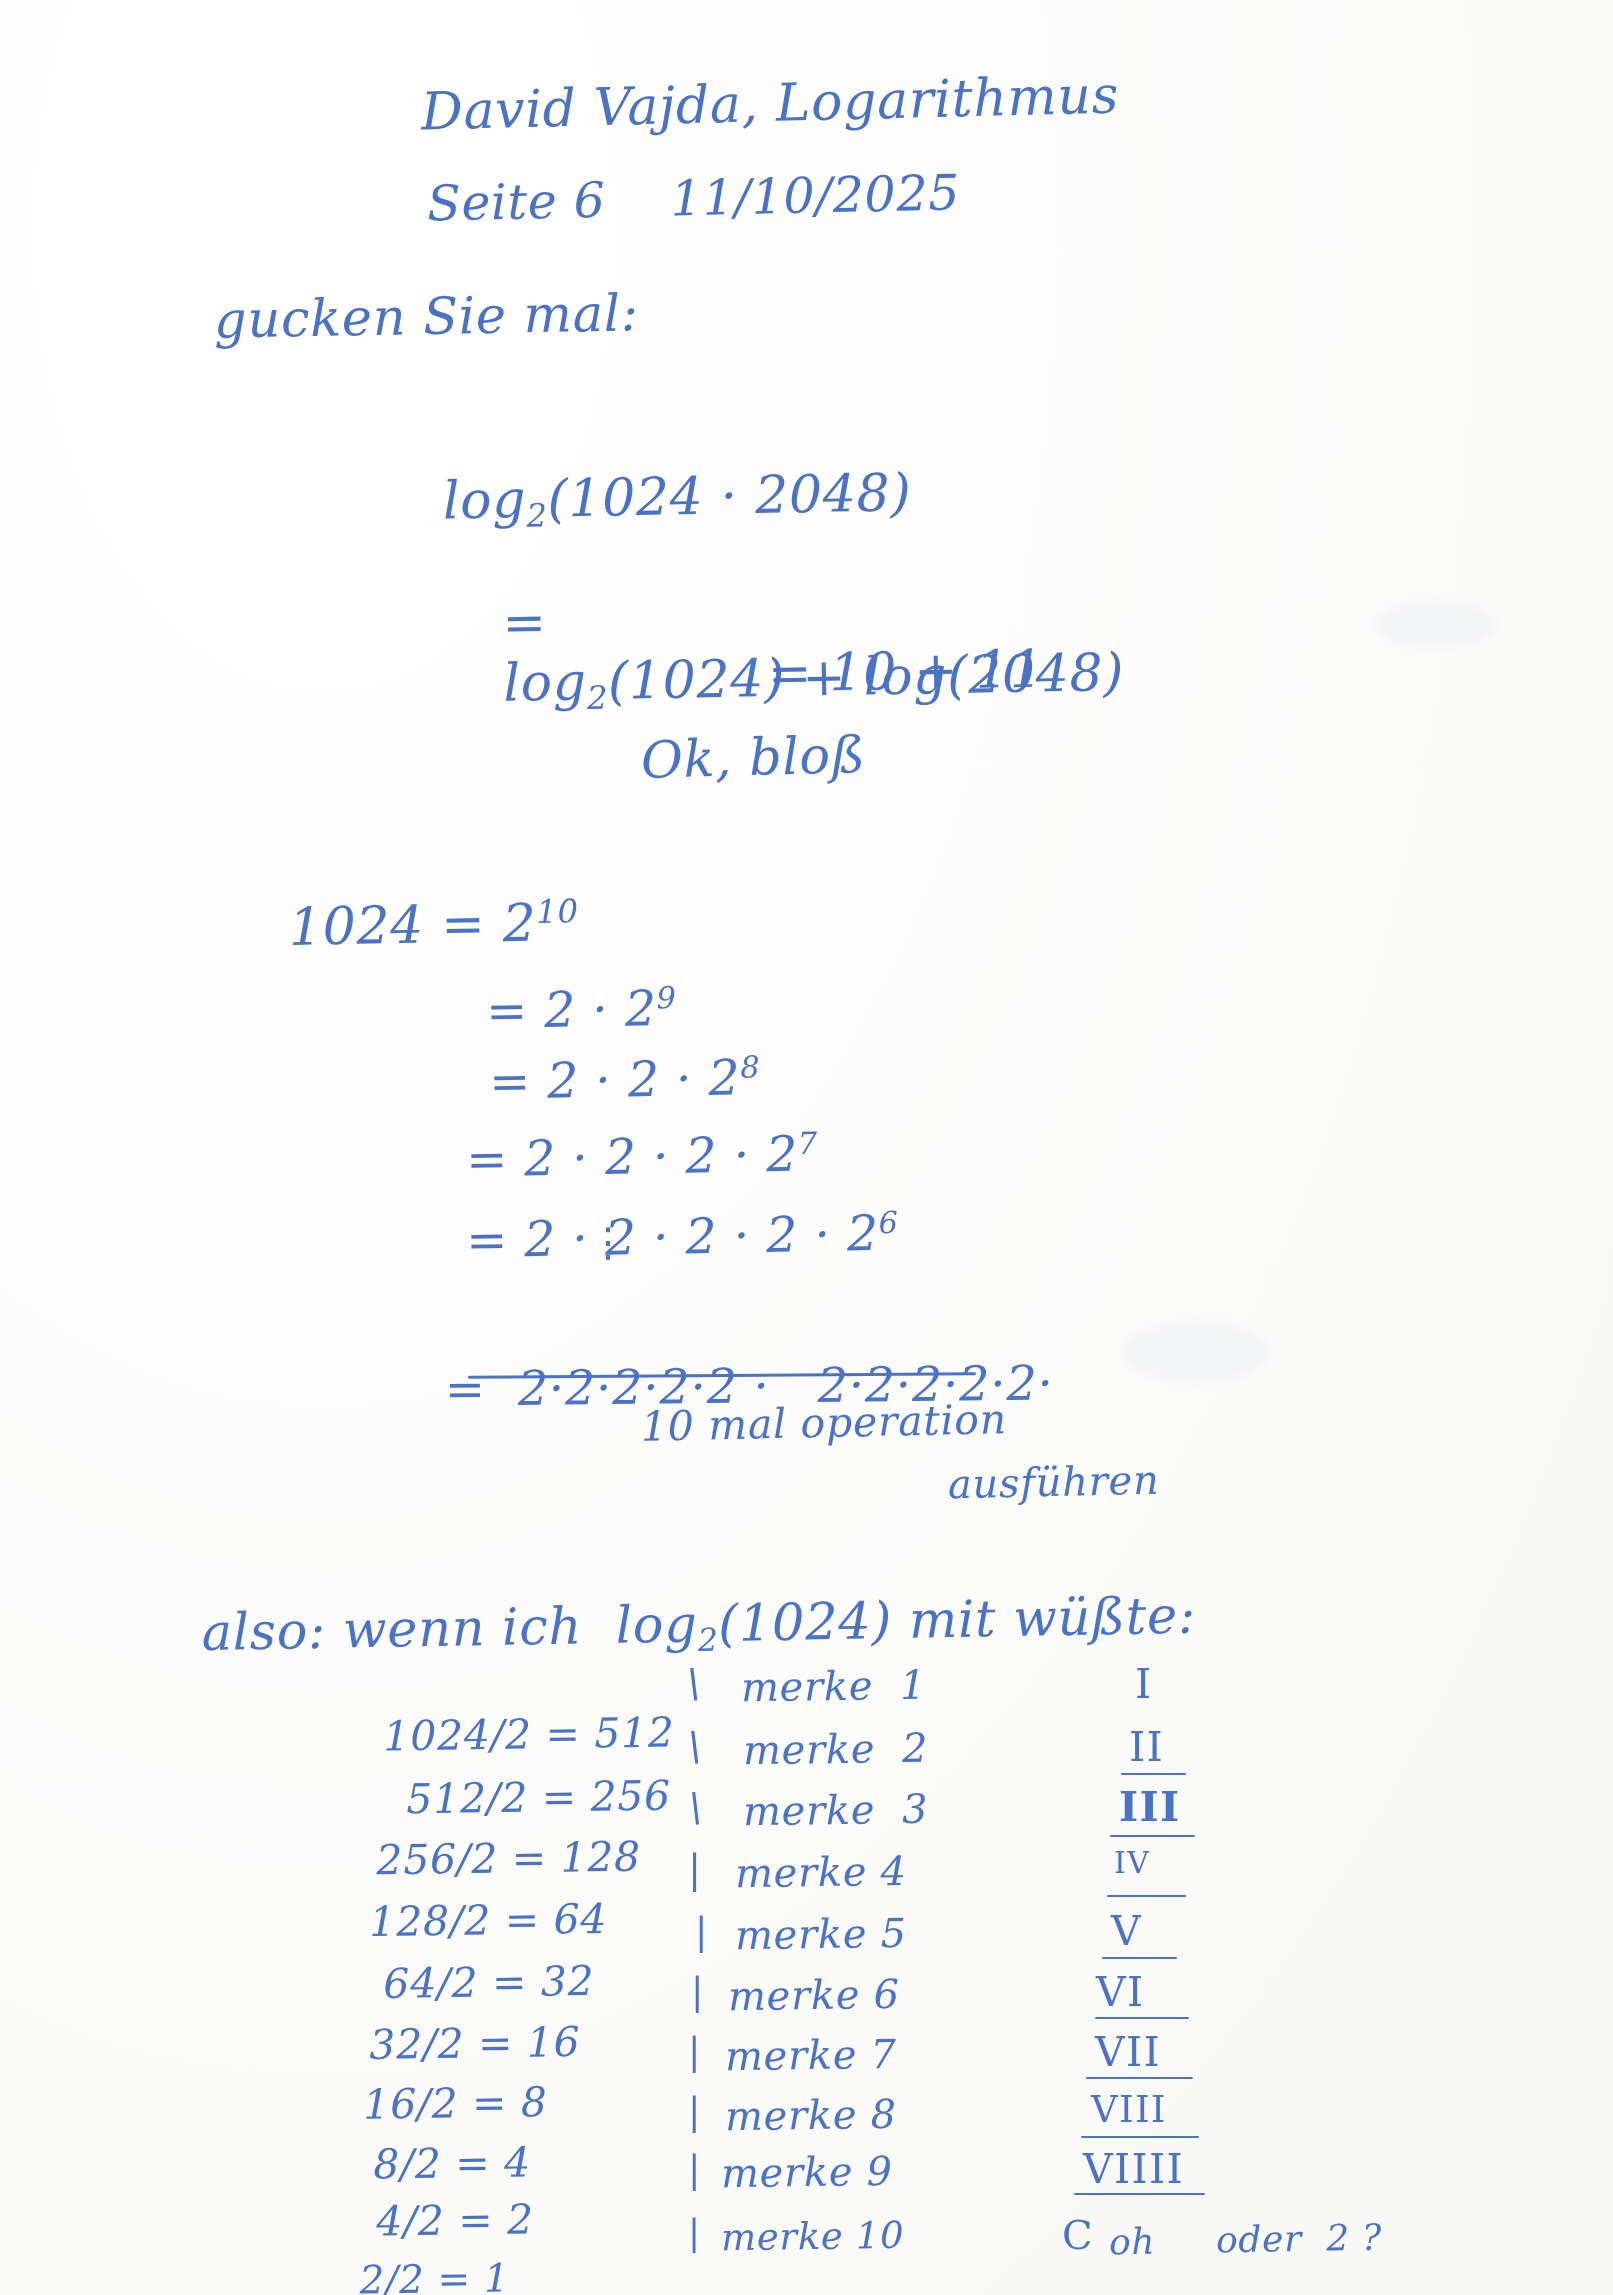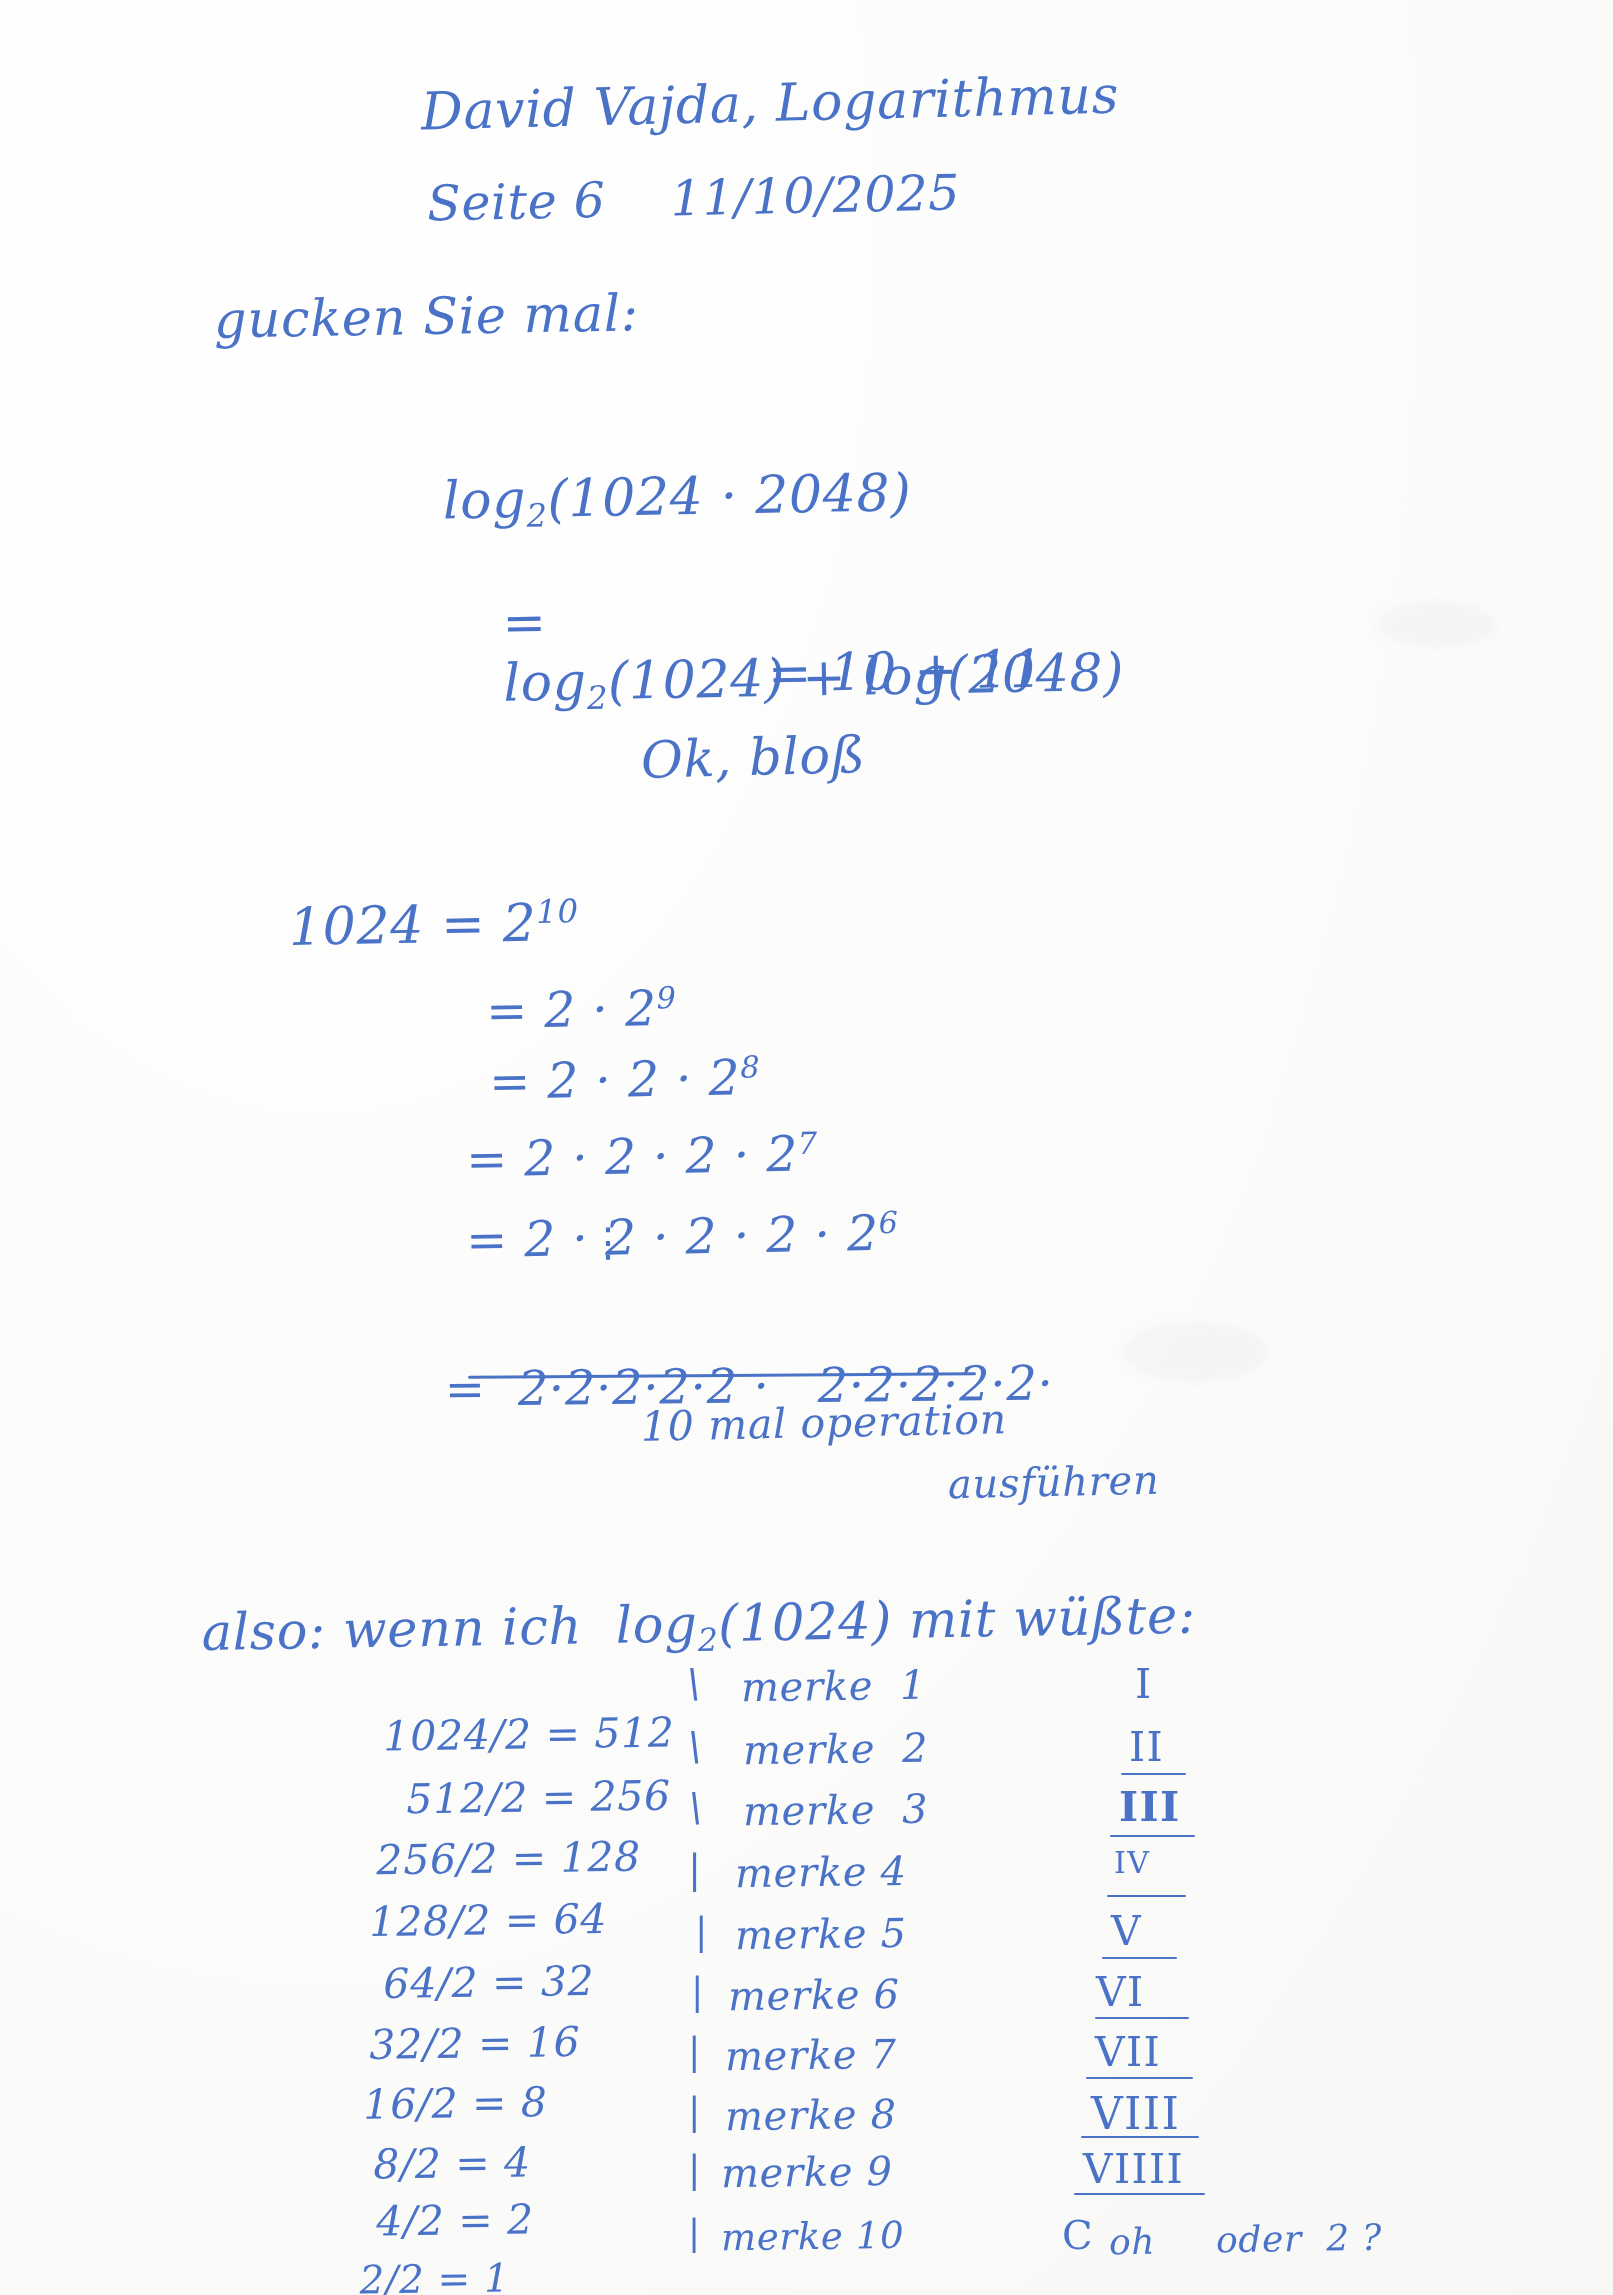--- a/index.html
+++ b/index.html
@@ -212,21 +212,21 @@
     <div class="tick" style="left:688px; top:2030px; font-size:37px;">|</div>
     <div class="math ink" style="left:725px; top:2032px; position:absolute; font-size:40px; transform:rotate(-0.8deg);">merke 7</div>
     <div class="roman" style="left:1095px; top:2028px; position:absolute; font-size:41px;">VII</div>
     <div class="underline-rule" style="left:1086px; top:2077px; width:107px; height:2px;"></div>
 
     <div class="math ink" style="left:291px; top:2092px; position:absolute; font-size:41px; transform:rotate(-0.8deg);">
       <span>8/2 = 4</span>
     </div>
     <div class="tick" style="left:688px; top:2090px; font-size:37px;">|</div>
     <div class="math ink" style="left:725px; top:2092px; position:absolute; font-size:40px; transform:rotate(-0.8deg);">merke 8</div>
-    <div class="roman" style="left:1091px; top:2088px; position:absolute; font-size:44px;">VIII</div>
+    <div class="roman" style="left:1091px; top:2088px; position:absolute; font-size:37px;">VIII</div>
     <div class="underline-rule" style="left:1081px; top:2136px; width:118px; height:2px;"></div>
 
     <div class="math ink" style="left:294px; top:2149px; position:absolute; font-size:41px; transform:rotate(-0.8deg);">
       <span>4/2 = 2</span>
     </div>
     <div class="tick" style="left:688px; top:2148px; font-size:37px;">|</div>
     <div class="math ink" style="left:721px; top:2149px; position:absolute; font-size:40px; transform:rotate(-0.8deg);">merke 9</div>
     <div class="roman" style="left:1083px; top:2145px; position:absolute; font-size:41px;">VIIII</div>
     <div class="underline-rule" style="left:1074px; top:2193px; width:131px; height:2px;"></div>
 

